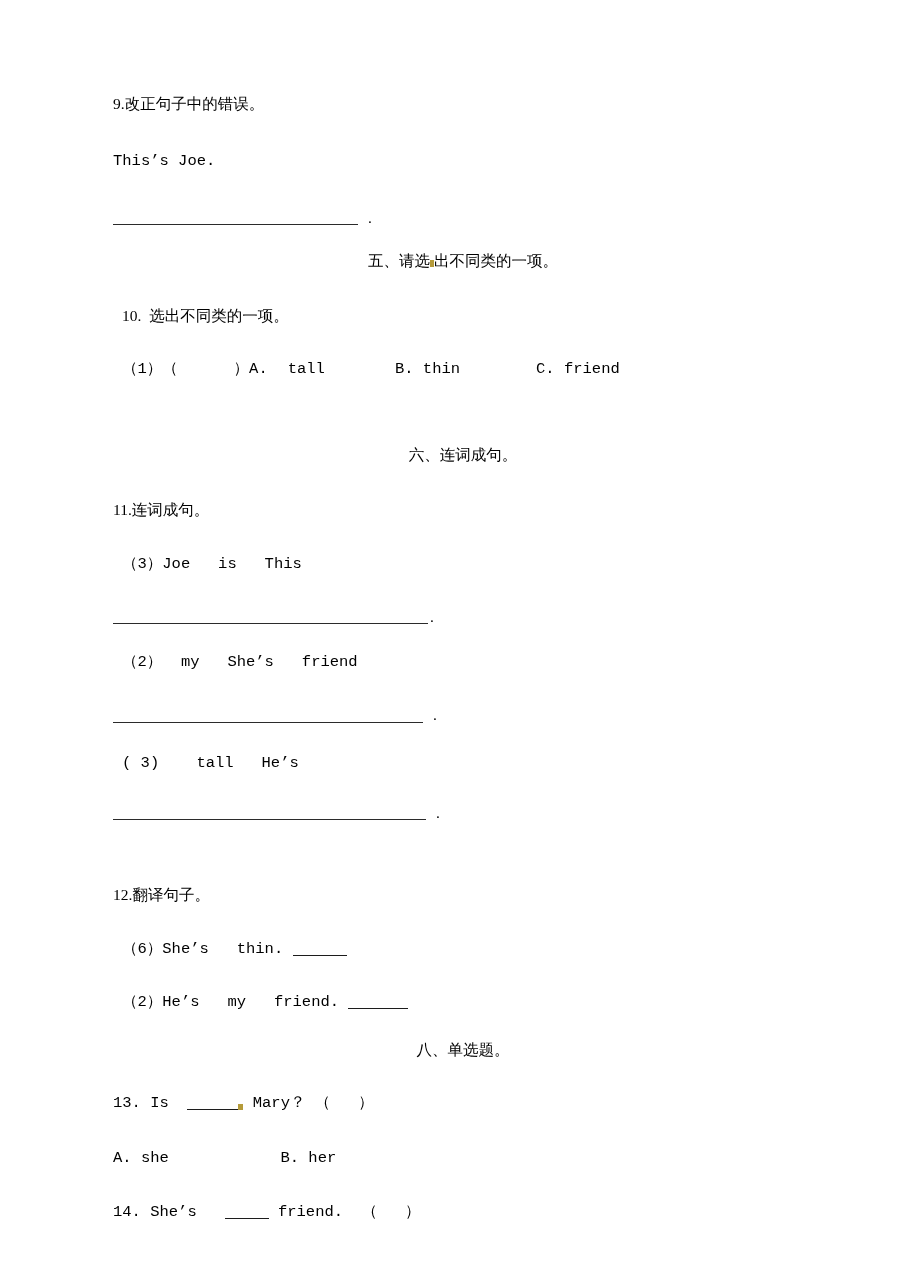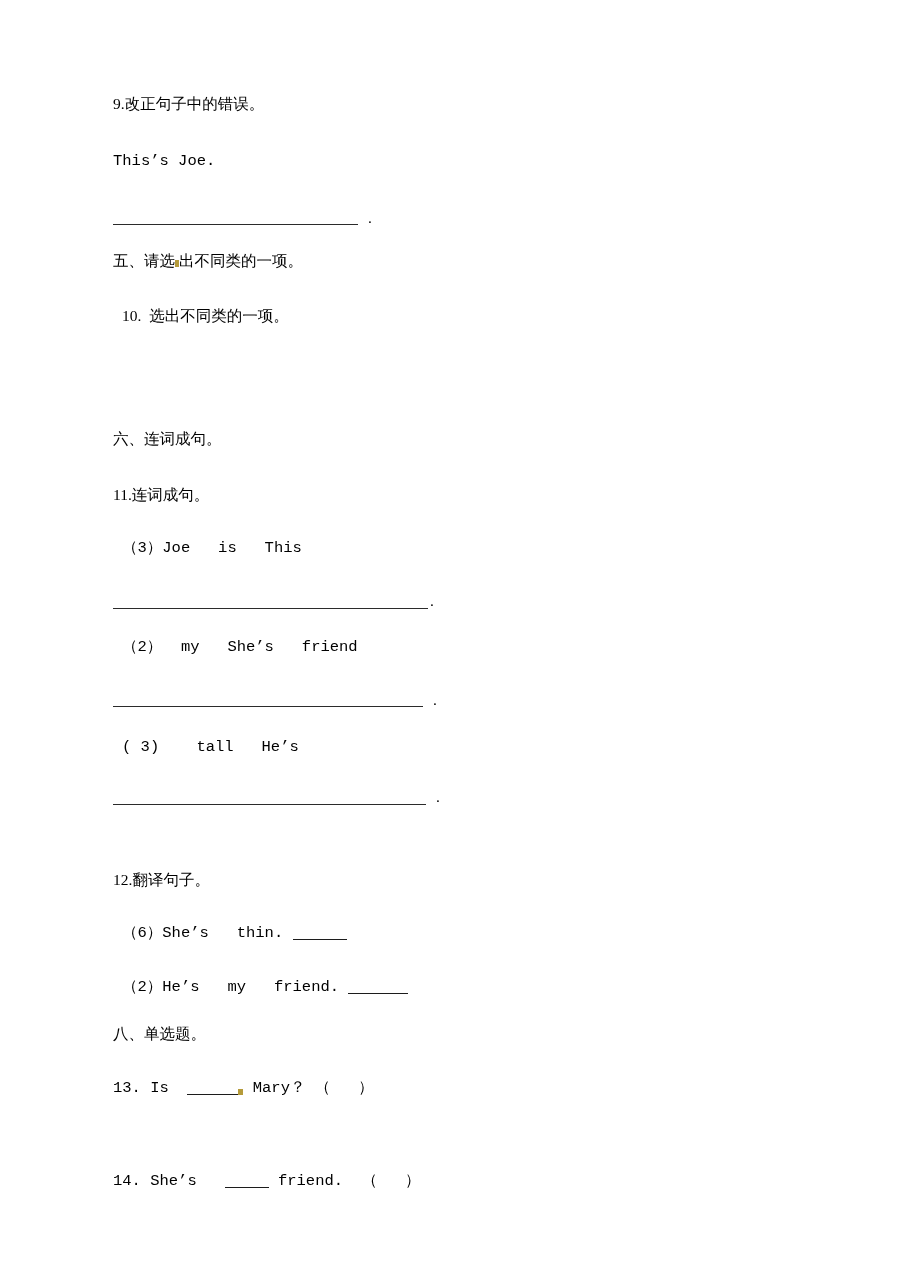--- a/index.html
+++ b/index.html
@@ -33,20 +33,21 @@
     line-height: 1;
     white-space: pre;
     margin: 0;
     font-family: Liberation Mono, monospace;
   }
   .sec-head {
     font-size: 15.5px;
     line-height: 1;
     white-space: pre;
     margin: 0;
+    text-align: center;
   }
   .q-head {
     font-size: 15.5px;
     line-height: 1;
     white-space: pre;
     margin: 0;
   }
   .indent1 { padding-left: 9px; }
 
   .spacer-28 { height: 28px; }
@@ -124,20 +125,21 @@
       <span class="answer-dot">.</span>
     </div>
 
     <div class="spacer-28"></div>
     <div class="sec-head"><span>五、请选</span><span class="gold-mark"></span><span>出不同类的一项。</span></div>
 
     <div class="spacer-39"></div>
     <div class="q-head indent1">10.  选出不同类的一项。</div>
 
     <div class="spacer-39"></div>
+    <div class="line indent1"><span>（1）（      ）A.</span><span style="display:inline-block;width:20px"></span><span>tall</span><span style="display:inline-block;width:70px"></span><span>B. thin</span><span style="display:inline-block;width:76px"></span><span>C. friend</span></div>
 
     <div class="spacer-38"></div>
 
     <div class="spacer-31"></div>
     <div class="sec-head">六、连词成句。</div>
 
     <div class="spacer-40"></div>
     <div class="q-head">11.连词成句。</div>
 
     <div class="spacer-39"></div>
@@ -174,19 +176,20 @@
 
     <div class="spacer-38"></div>
     <div class="line indent1"><span>（2）He’s   my   friend. </span><span class="blank blank-w60"></span></div>
 
     <div class="spacer-31"></div>
     <div class="sec-head">八、单选题。</div>
 
     <div class="spacer-39"></div>
     <div class="line"><span>13. Is  </span><span class="blank blank-w52"></span><span class="gold-mark-blank"></span><span> Mary？ （   ）</span></div>
     <div class="spacer-39"></div>
+    <div class="line">A. she            B. her</div>
 
     <div class="spacer-39"></div>
     <div class="line"><span>14. She’s   </span><span class="blank blank-w44"></span><span> friend.  （   ）</span></div>
     <div class="spacer-39"></div>
 
   </div>
 </div>
 
 </body></html>

